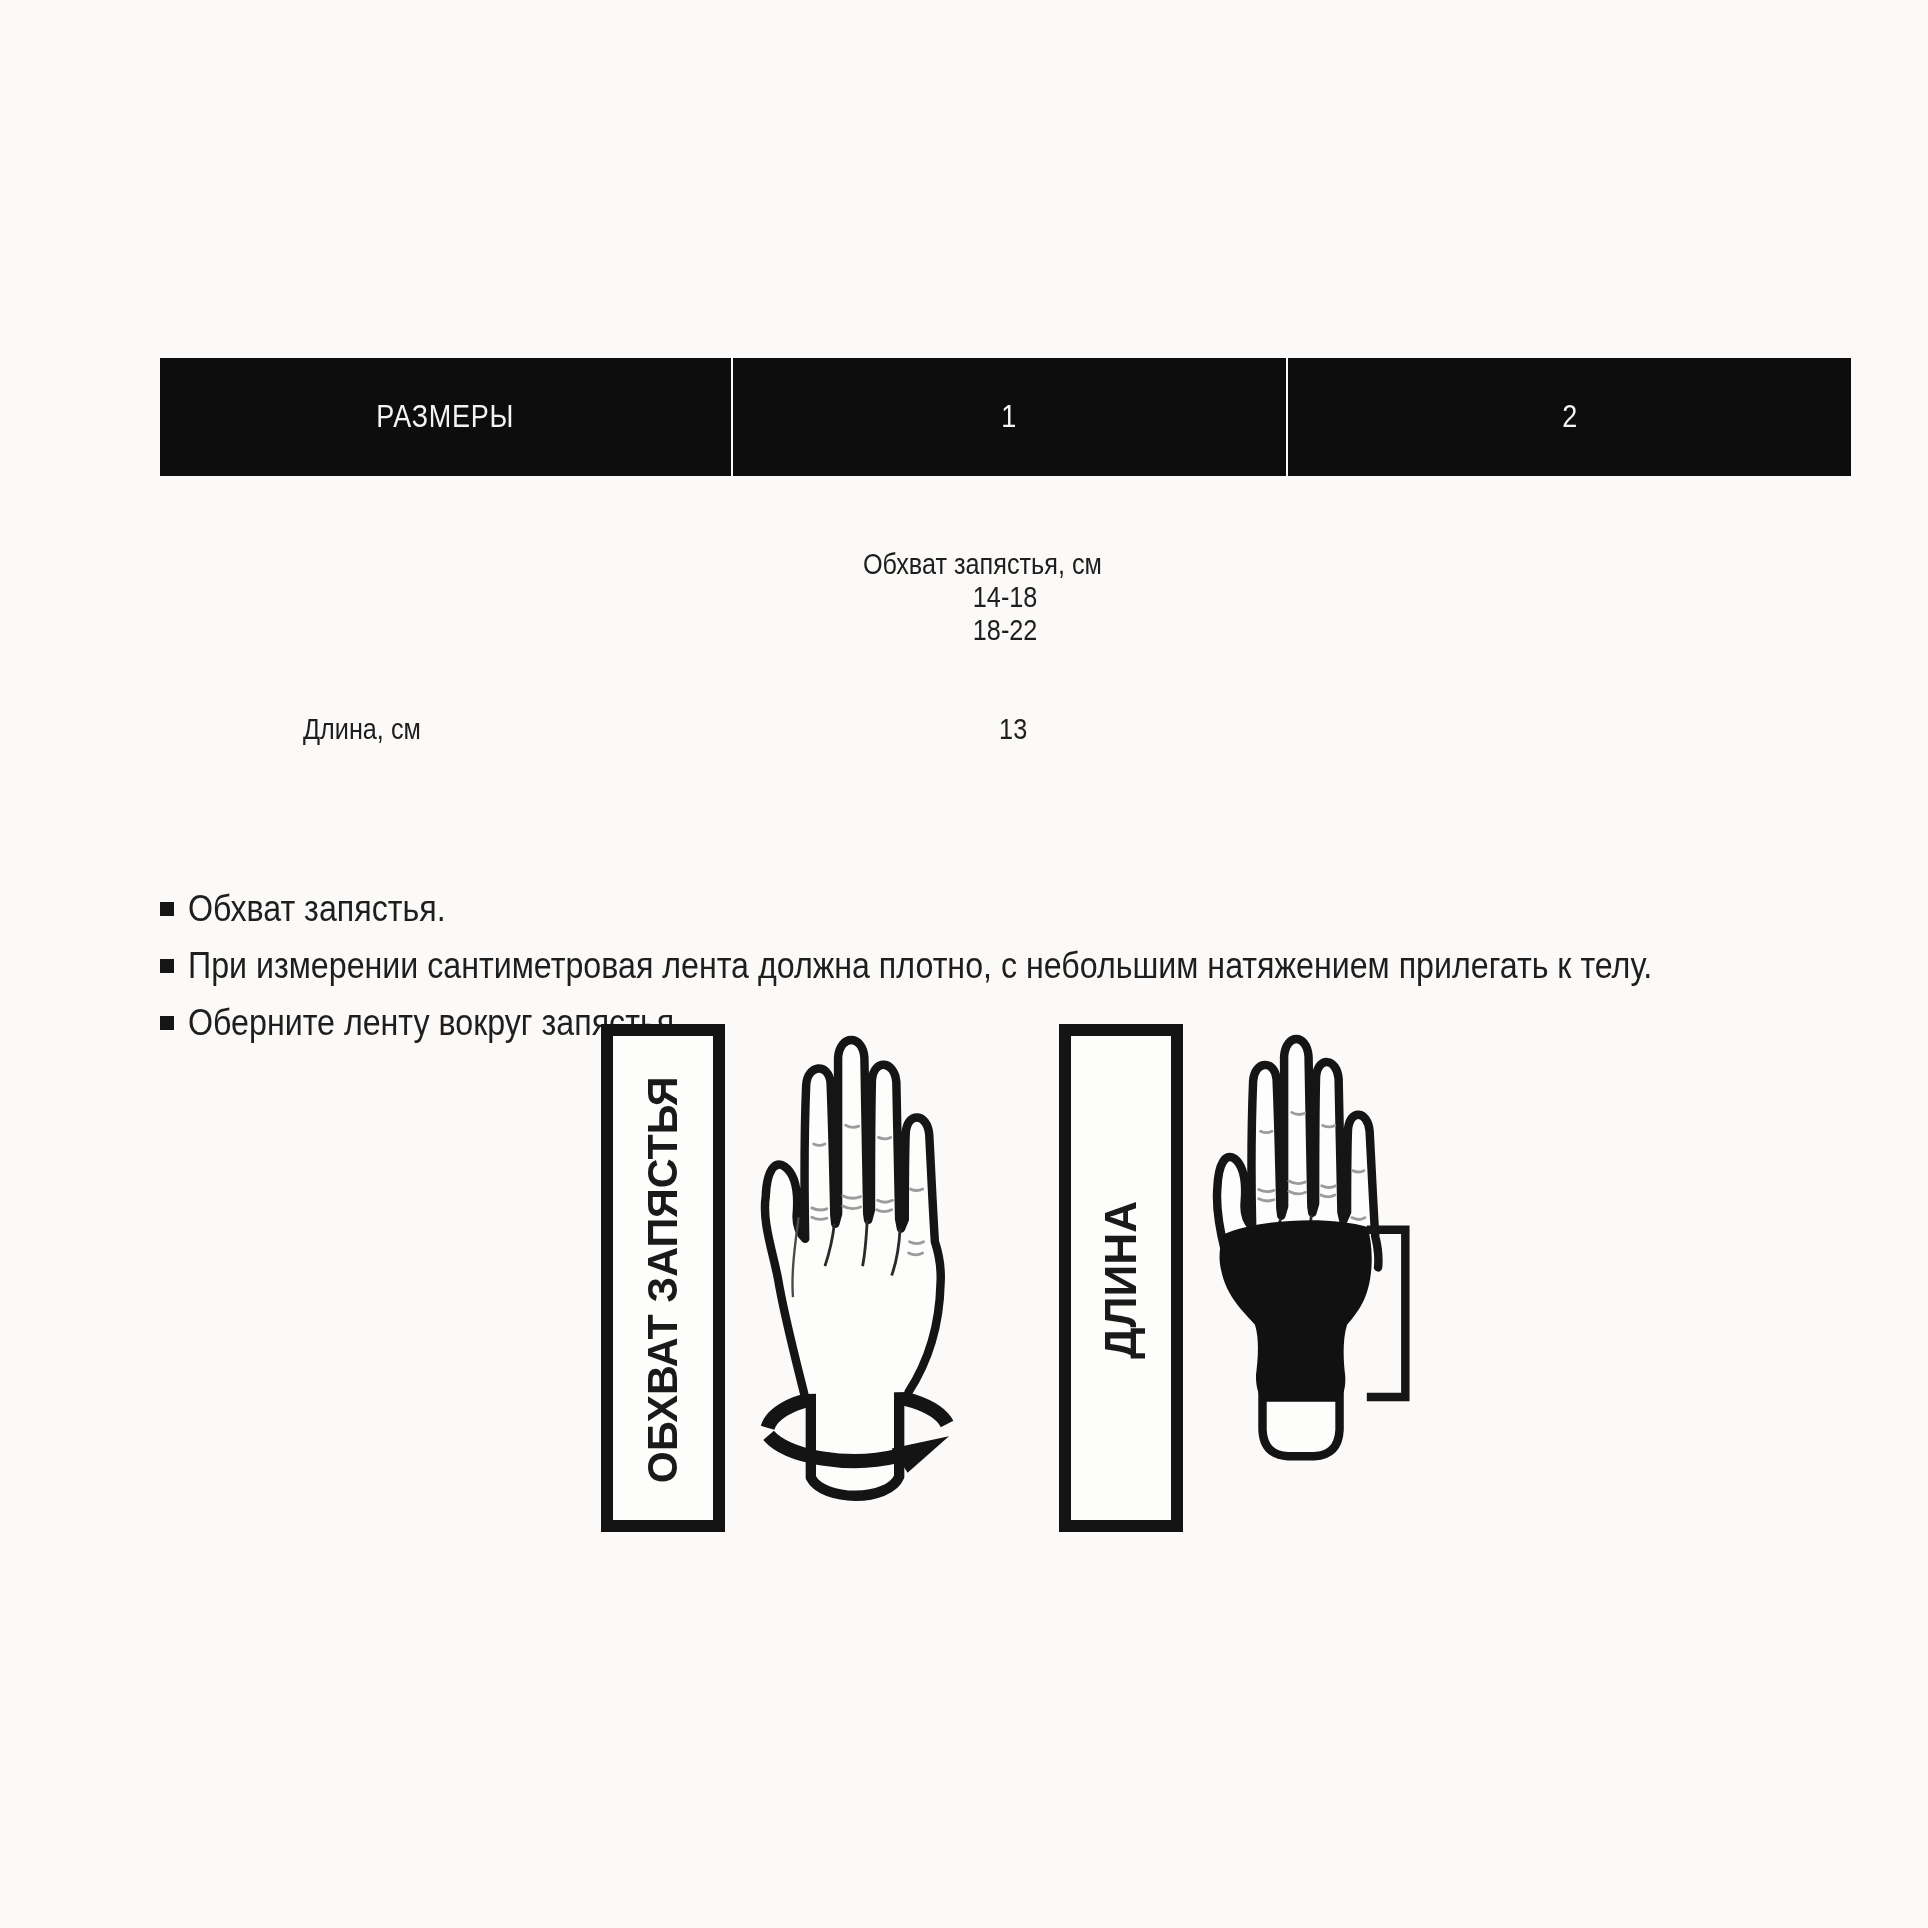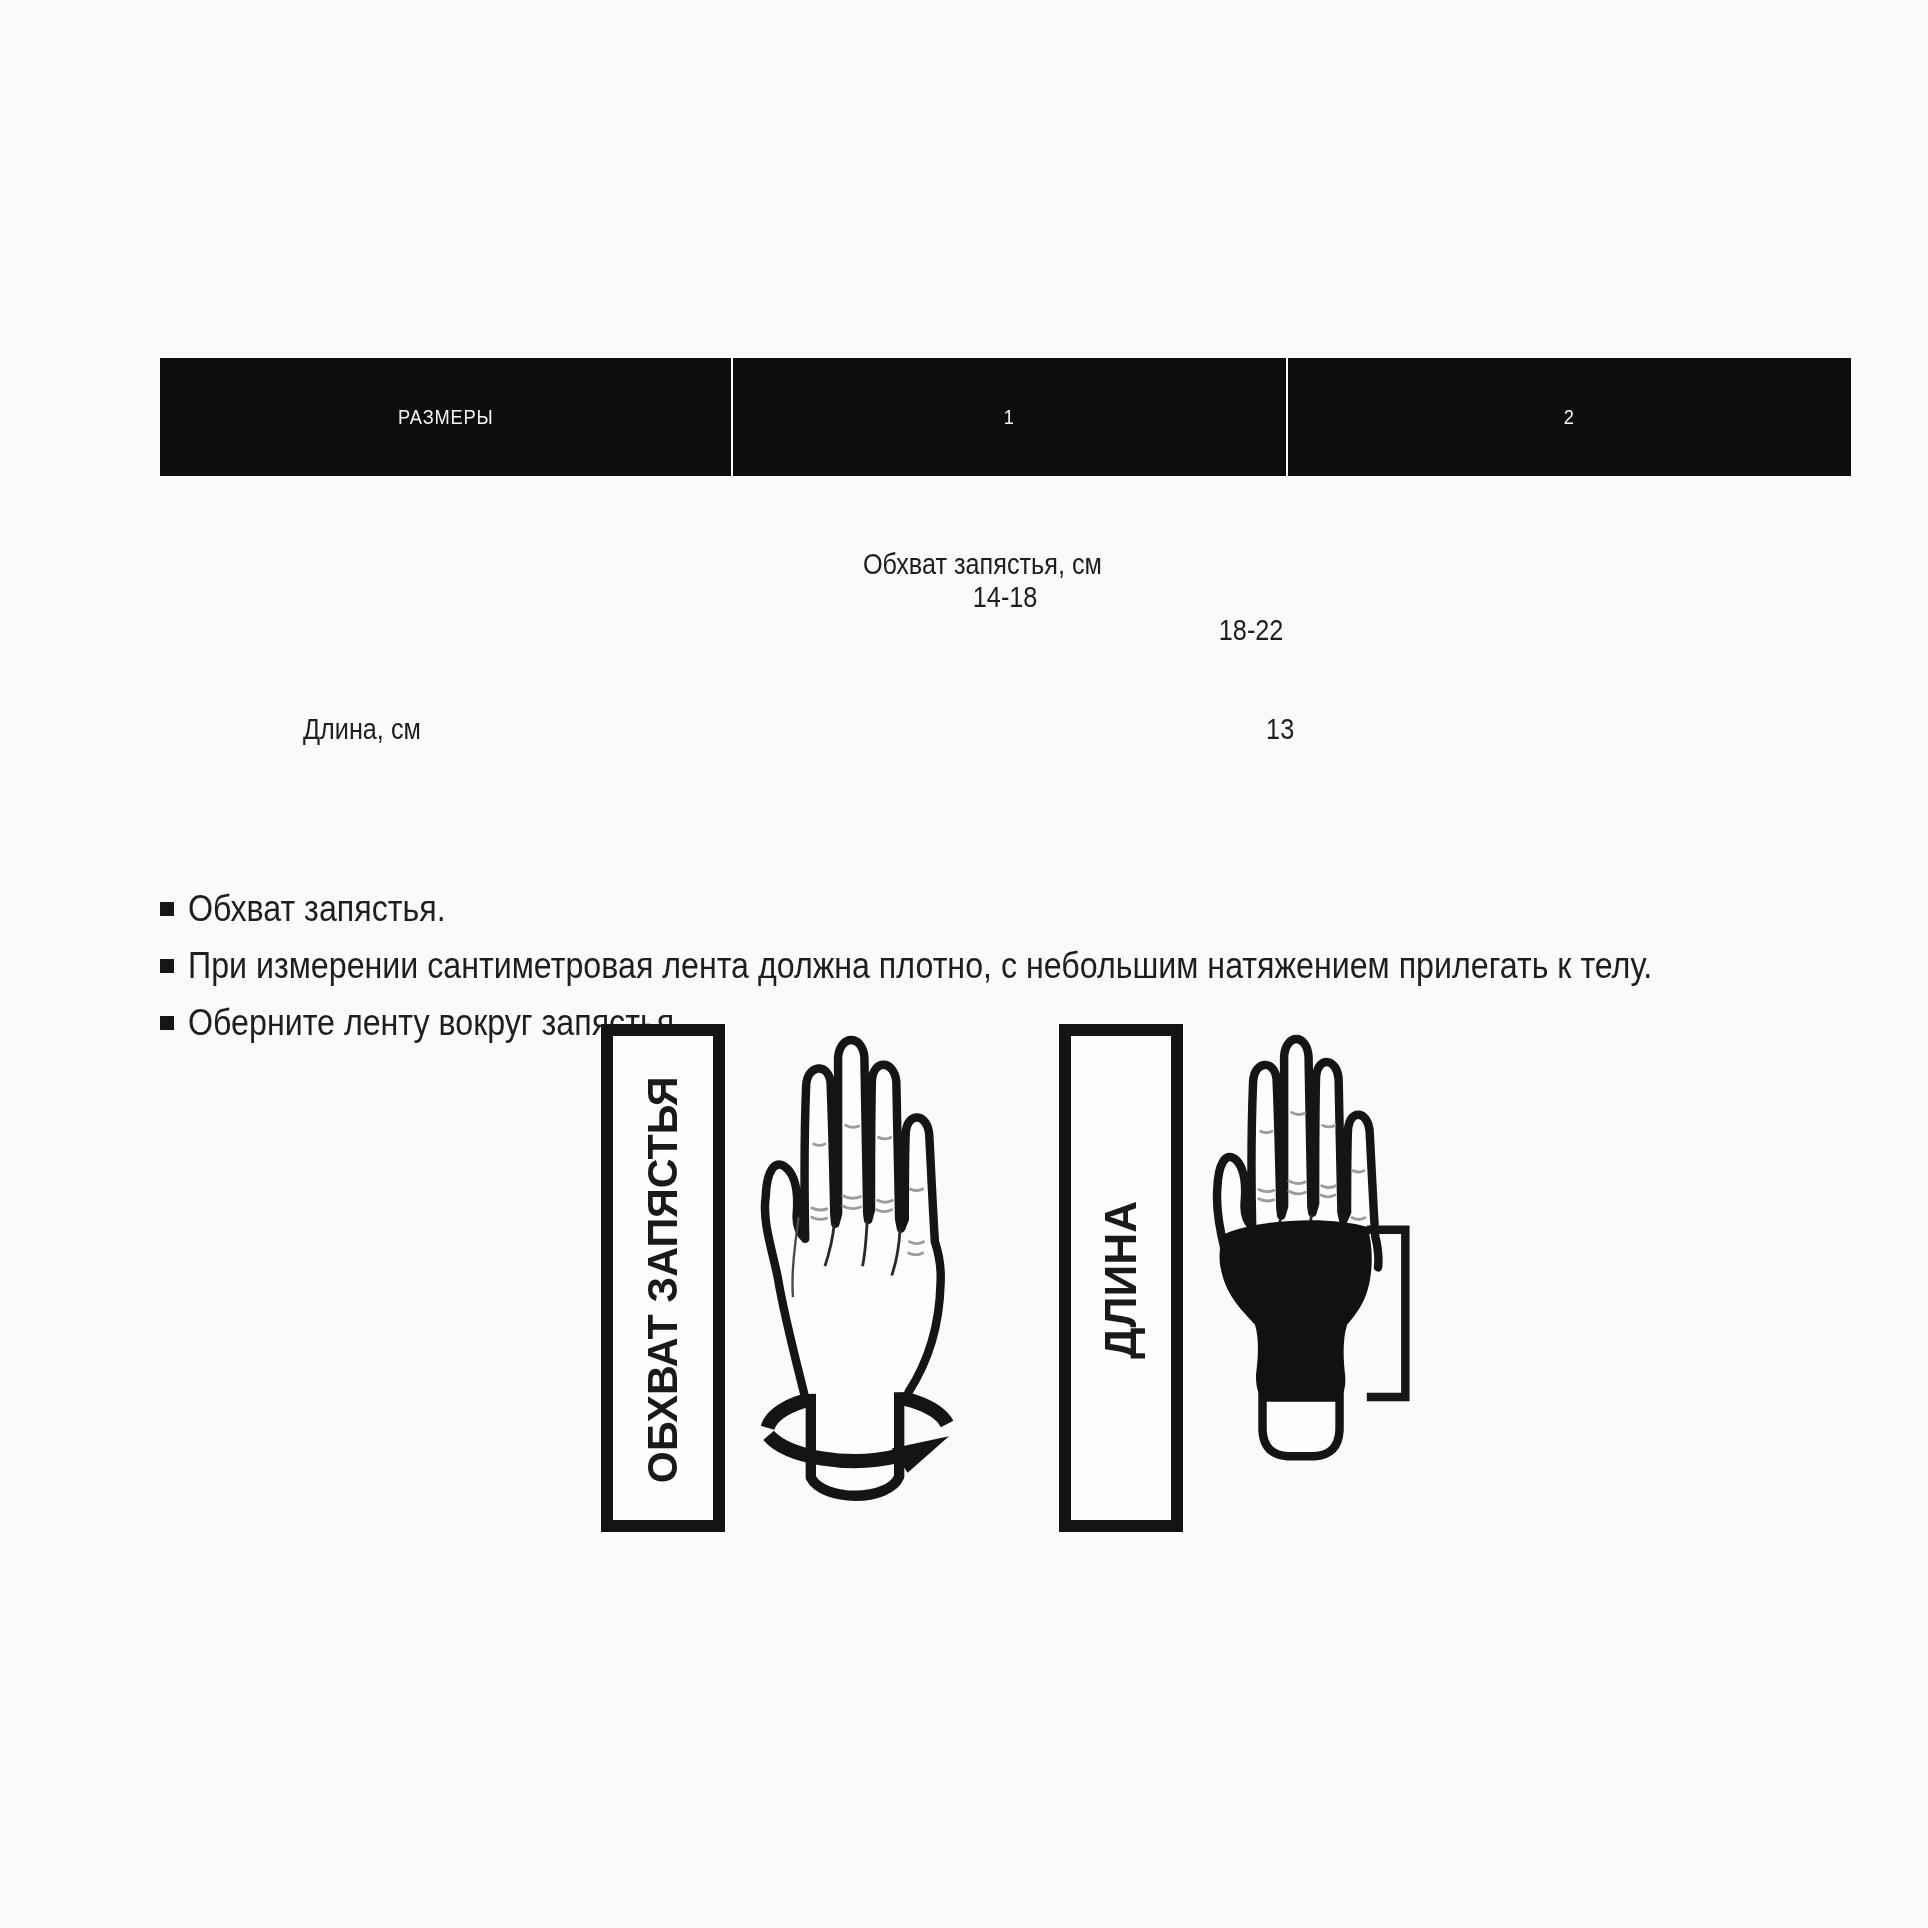--- a/index.html
+++ b/index.html
@@ -5,29 +5,29 @@
   html,body{margin:0;padding:0;}
   body{width:1928px;height:1928px;background:#fafaf7;font-family:"Liberation Sans",sans-serif;color:#1e1e1e;overflow:hidden;}
   .page{position:relative;width:1928px;height:1928px;background:#fbfaf8;}
 
   
   .cnd{display:inline-block;transform:scaleX(.87);transform-origin:50% 50%;white-space:nowrap;}
   .cnd-l{display:inline-block;transform:scaleX(.87);transform-origin:0 50%;white-space:nowrap;}
 
   
   .thead{position:absolute;left:160px;top:358px;width:1691px;height:118px;background:#0d0d0d;display:flex;}
-  .thead .hc{display:flex;align-items:center;justify-content:center;color:#f4f4f2;font-size:21px;font-weight:400;letter-spacing:0.9px;box-sizing:border-box;}
+  .thead .hc{display:flex;align-items:center;justify-content:center;color:#f4f4f2;font-size:31px;font-weight:400;letter-spacing:0.9px;box-sizing:border-box;}
   .thead .hc1{width:571px;}
   .thead .hc2{width:556px;border-left:2.8px solid #fbfaf8;}
   .thead .hc3{width:565px;border-left:2.8px solid #fbfaf8;}
 
   .trow{position:absolute;left:160px;width:1691px;height:43px;display:flex;align-items:center;font-size:29px;}
   .trow .c1{width:571px;padding-left:143px;box-sizing:border-box;text-align:left;}
   .trow .c2{width:556px;text-align:center;}
-  .trow .c3{width:565px;text-align:right;}
+  .trow .c3{width:565px;text-align:center;}
   .trow1{top:548px;flex-direction:column;}
   .trow2{top:708px;text-decoration:underline;}
 
   
   .bullets{position:absolute;left:160px;top:880px;width:1695px;}
   .bullet-line{display:flex;align-items:center;height:57px;font-size:37px;}
   .bullet-sq{width:14px;height:14px;background:#161616;margin-right:14px;flex:0 0 auto;}
 
   
   .vbox{position:absolute;top:1024px;width:124px;height:508px;border:12.2px solid #141414;background:#fdfdfc;box-sizing:border-box;}

